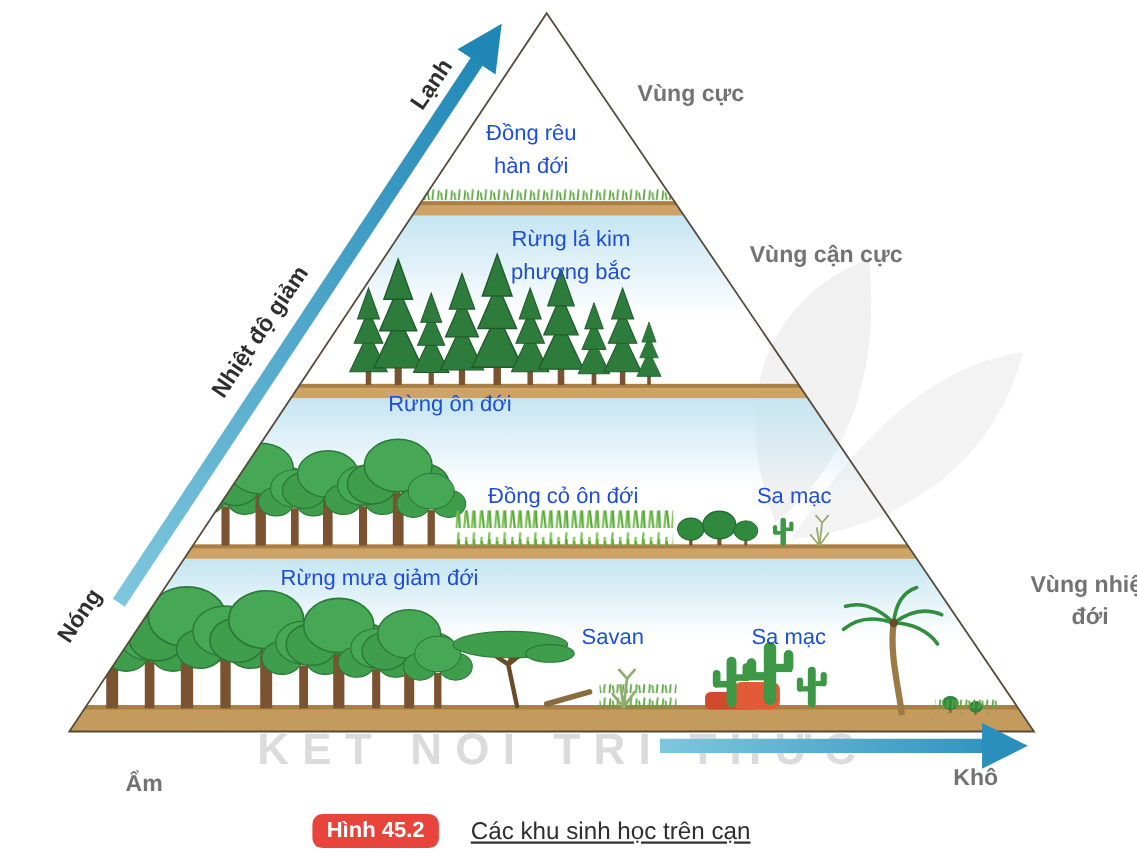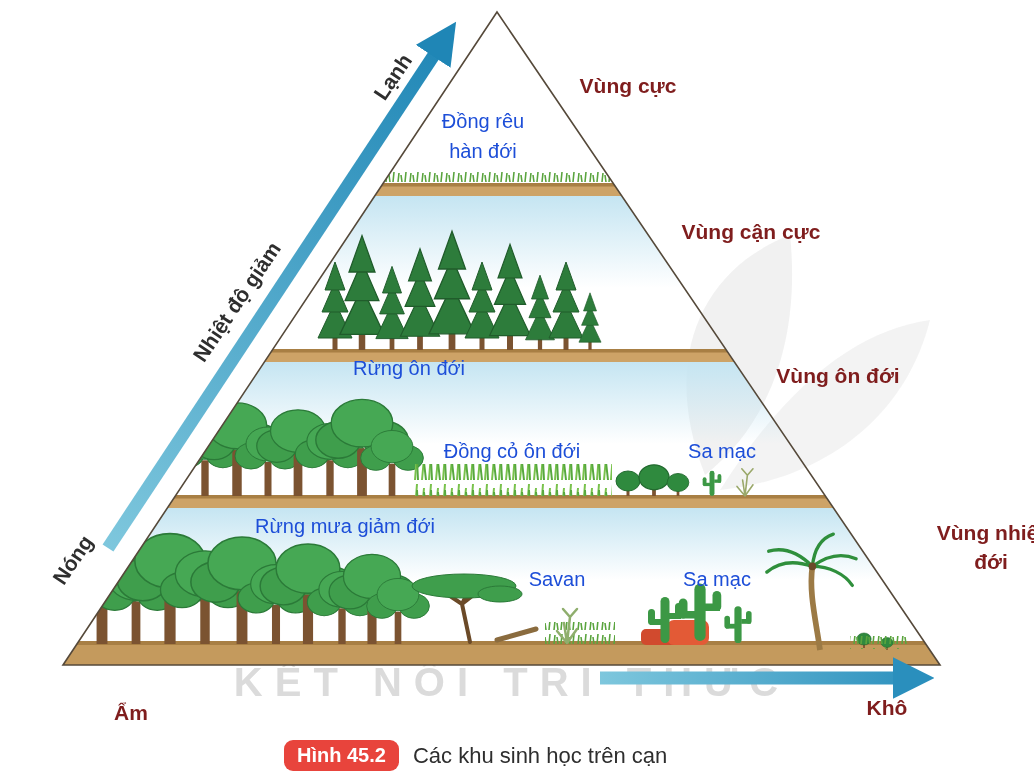--- a/index.html
+++ b/index.html
@@ -11,30 +11,30 @@
         letter-spacing:12px; white-space:nowrap; transform:translate(-50%,-50%);
         font-size:40px; opacity:.9; }
   .wm1 { left:512px; top:682px; }
   .wm2 { left:600px; top:735px; }
 
   svg.scene { position:absolute; left:0; top:0; z-index:1; }
 
   .lbl { position:absolute; z-index:3; transform:translate(-50%,-50%);
          font-size:20px; color:#1d4ed8; white-space:nowrap; text-align:center;
          line-height:30px; }
-  .lbl.bold { font-weight:700; color:#7f1d1d; font-size:21px; }
+  .lbl.bold { font-weight:700; color:#737373; font-size:21px; }
   .lbl.rot { transform:translate(-50%,-50%) rotate(-56deg); font-weight:700;
              color:#2e2e2e; font-size:21px; }
   .lbl.wrap { white-space:normal; width:124px; line-height:1.4;margin-left:44px; }
 
   .caption-row { position:absolute; left:284px; top:740px; z-index:4;
-                 display:flex; align-items:center; gap:14px; }
+                 display:flex; align-items:center; gap:29px; }
   .badge { background:#e8443c; color:#ffffff; font-weight:700; font-size:20px;
            padding:4px 13px; border-radius:9px; }
-  .caption-text { font-size:22px; color:#2e2e2e; }
+  .caption-text { font-size:22px; color:#2e2e2e;text-decoration:underline; }
 </style>
 </head>
 <body>
 
 <div class="stage">
 
   <div class="wm wm1">KẾT NỐI TRI THỨC</div>
 
   <svg class="scene" width="1034" height="780" viewBox="0 0 1034 780">
     <defs>
@@ -213,26 +213,29 @@
 
   <div class="lbl rot" style="left:393px;top:77px">Lạnh</div>
   <div class="lbl rot" style="left:237px;top:302px">Nhiệt độ giảm</div>
   <div class="lbl rot" style="left:73px;top:560px">Nóng</div>
 
   <div class="lbl bold" style="left:131px;top:713px">Ẩm</div>
   <div class="lbl bold" style="left:887px;top:708px">Khô</div>
 
   <div class="lbl bold" style="left:628px;top:86px">Vùng cực</div>
   <div class="lbl bold" style="left:751px;top:232px">Vùng cận cực</div>
-  <div class="lbl bold" style="left:838px;top:376px">Vùng ôn đới</div>
   <div class="lbl bold wrap" style="left:947px;top:547px">Vùng nhiệt đới</div>
 
   <div class="lbl" style="left:483px;top:136px">
     <div>Đồng rêu</div>
     <div>hàn đới</div>
+  </div>
+  <div class="lbl" style="left:519px;top:233px">
+    <div>Rừng lá kim</div>
+    <div>phương bắc</div>
   </div>
   <div class="lbl" style="left:409px;top:368px">Rừng ôn đới</div>
   <div class="lbl" style="left:512px;top:451px">Đồng cỏ ôn đới</div>
   <div class="lbl" style="left:722px;top:451px">Sa mạc</div>
   <div class="lbl" style="left:345px;top:526px">Rừng mưa giảm đới</div>
   <div class="lbl" style="left:557px;top:579px">Savan</div>
   <div class="lbl" style="left:717px;top:579px">Sa mạc</div>
 
   <div class="caption-row">
     <div class="badge">Hình 45.2</div>

